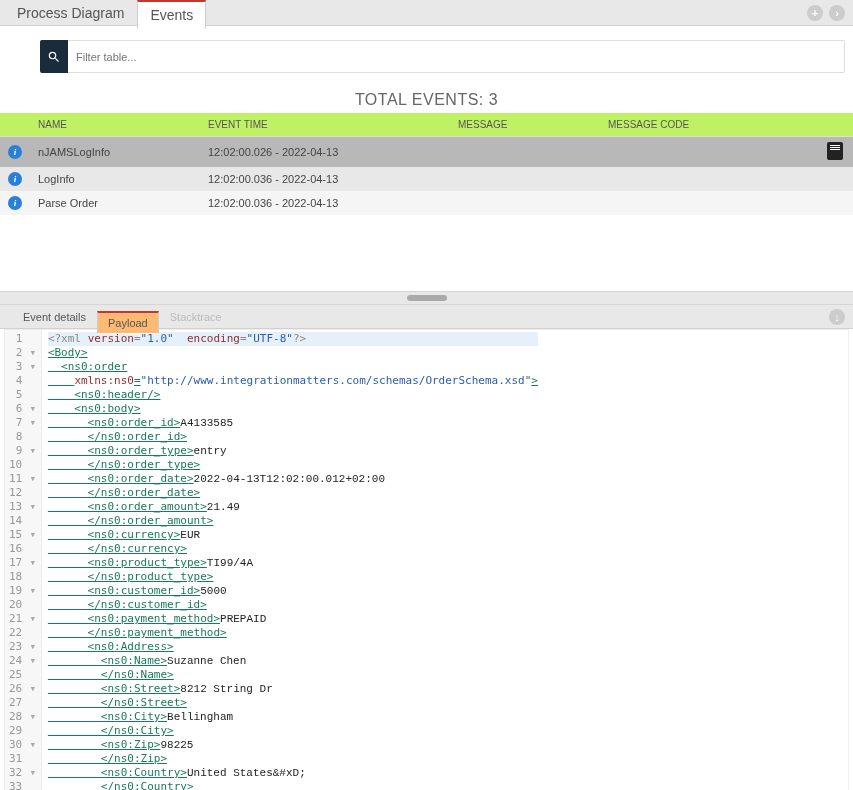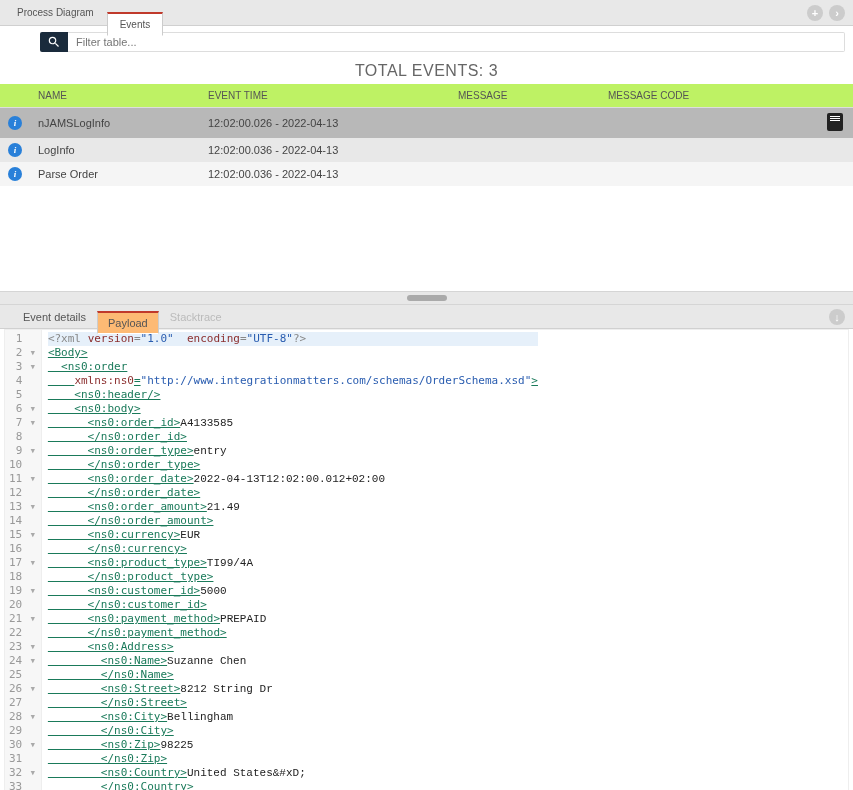--- a/index.html
+++ b/index.html
@@ -1,24 +1,24 @@
 <!DOCTYPE html>
 <html><head>
 <meta charset="utf-8">
 <style>
   * { box-sizing: border-box; margin: 0; padding: 0; }
   body { font-family: Arial, Helvetica, sans-serif; font-size: 12px; color: #333; background: #fff; width: 853px; }
   
   .top-tabs { display: flex; align-items: center; background: #e8e8e8; border-bottom: 1px solid #d0d0d0; height: 26px; padding-left: 4px; }
-  .top-tab { padding: 5px 12px; font-size: 10px; color: #555; cursor: pointer; border: 1px solid transparent; }
-  .top-tab.active { background: #fff; border: 1px solid #ccc; border-bottom: 1px solid #fff; border-top: 2px solid #c0392b; position: relative; top: 11px; }
+  .top-tab { padding: 5px 12px; font-size: 14px; color: #555; cursor: pointer; border: 1px solid transparent; }
+  .top-tab.active { background: #fff; border: 1px solid #ccc; border-bottom: 1px solid #fff; border-top: 2px solid #c0392b; position: relative; top: 2px; }
   .top-tab-icons { margin-left: auto; display: flex; gap: 6px; padding-right: 8px; }
   .circle-btn { width: 16px; height: 16px; background: #ccc; border-radius: 50%; display: flex; align-items: center; justify-content: center; color: #fff; font-weight: bold; font-size: 11px; cursor: pointer; }
   
-  .filter-bar { display: flex; align-items: stretch; margin: 6px 8px; height: 20px; padding-left: 32px; }
+  .filter-bar { display: flex; align-items: stretch; margin: 14px 8px; height: 33px; padding-left: 32px; }
   .search-icon-box { width: 28px; background: #1a2b3c; display: flex; align-items: center; justify-content: center; border-radius: 2px 0 0 2px; }
   .search-icon-box svg { width: 14px; height: 14px; fill: #fff; }
   .filter-input { flex: 1; border: 1px solid #ddd; border-left: none; padding: 0 8px; font-size: 11px; color: #999; outline: none; border-radius: 0 2px 2px 0; }
   
   .total-row { text-align: center; font-size: 16px; color: #666; padding: 4px 0; letter-spacing: 0.5px; }
   
   .events-table { width: 100%; border-collapse: collapse; }
   .events-table th { text-align: left; font-size: 10px; color: #555; font-weight: normal; padding: 6px 8px; background: #bef264; border-bottom: 1px solid #ddd; }
   .events-table th.name-col { padding-left: 30px; width: 170px; }
   .events-table th.time-col { width: 250px; }

